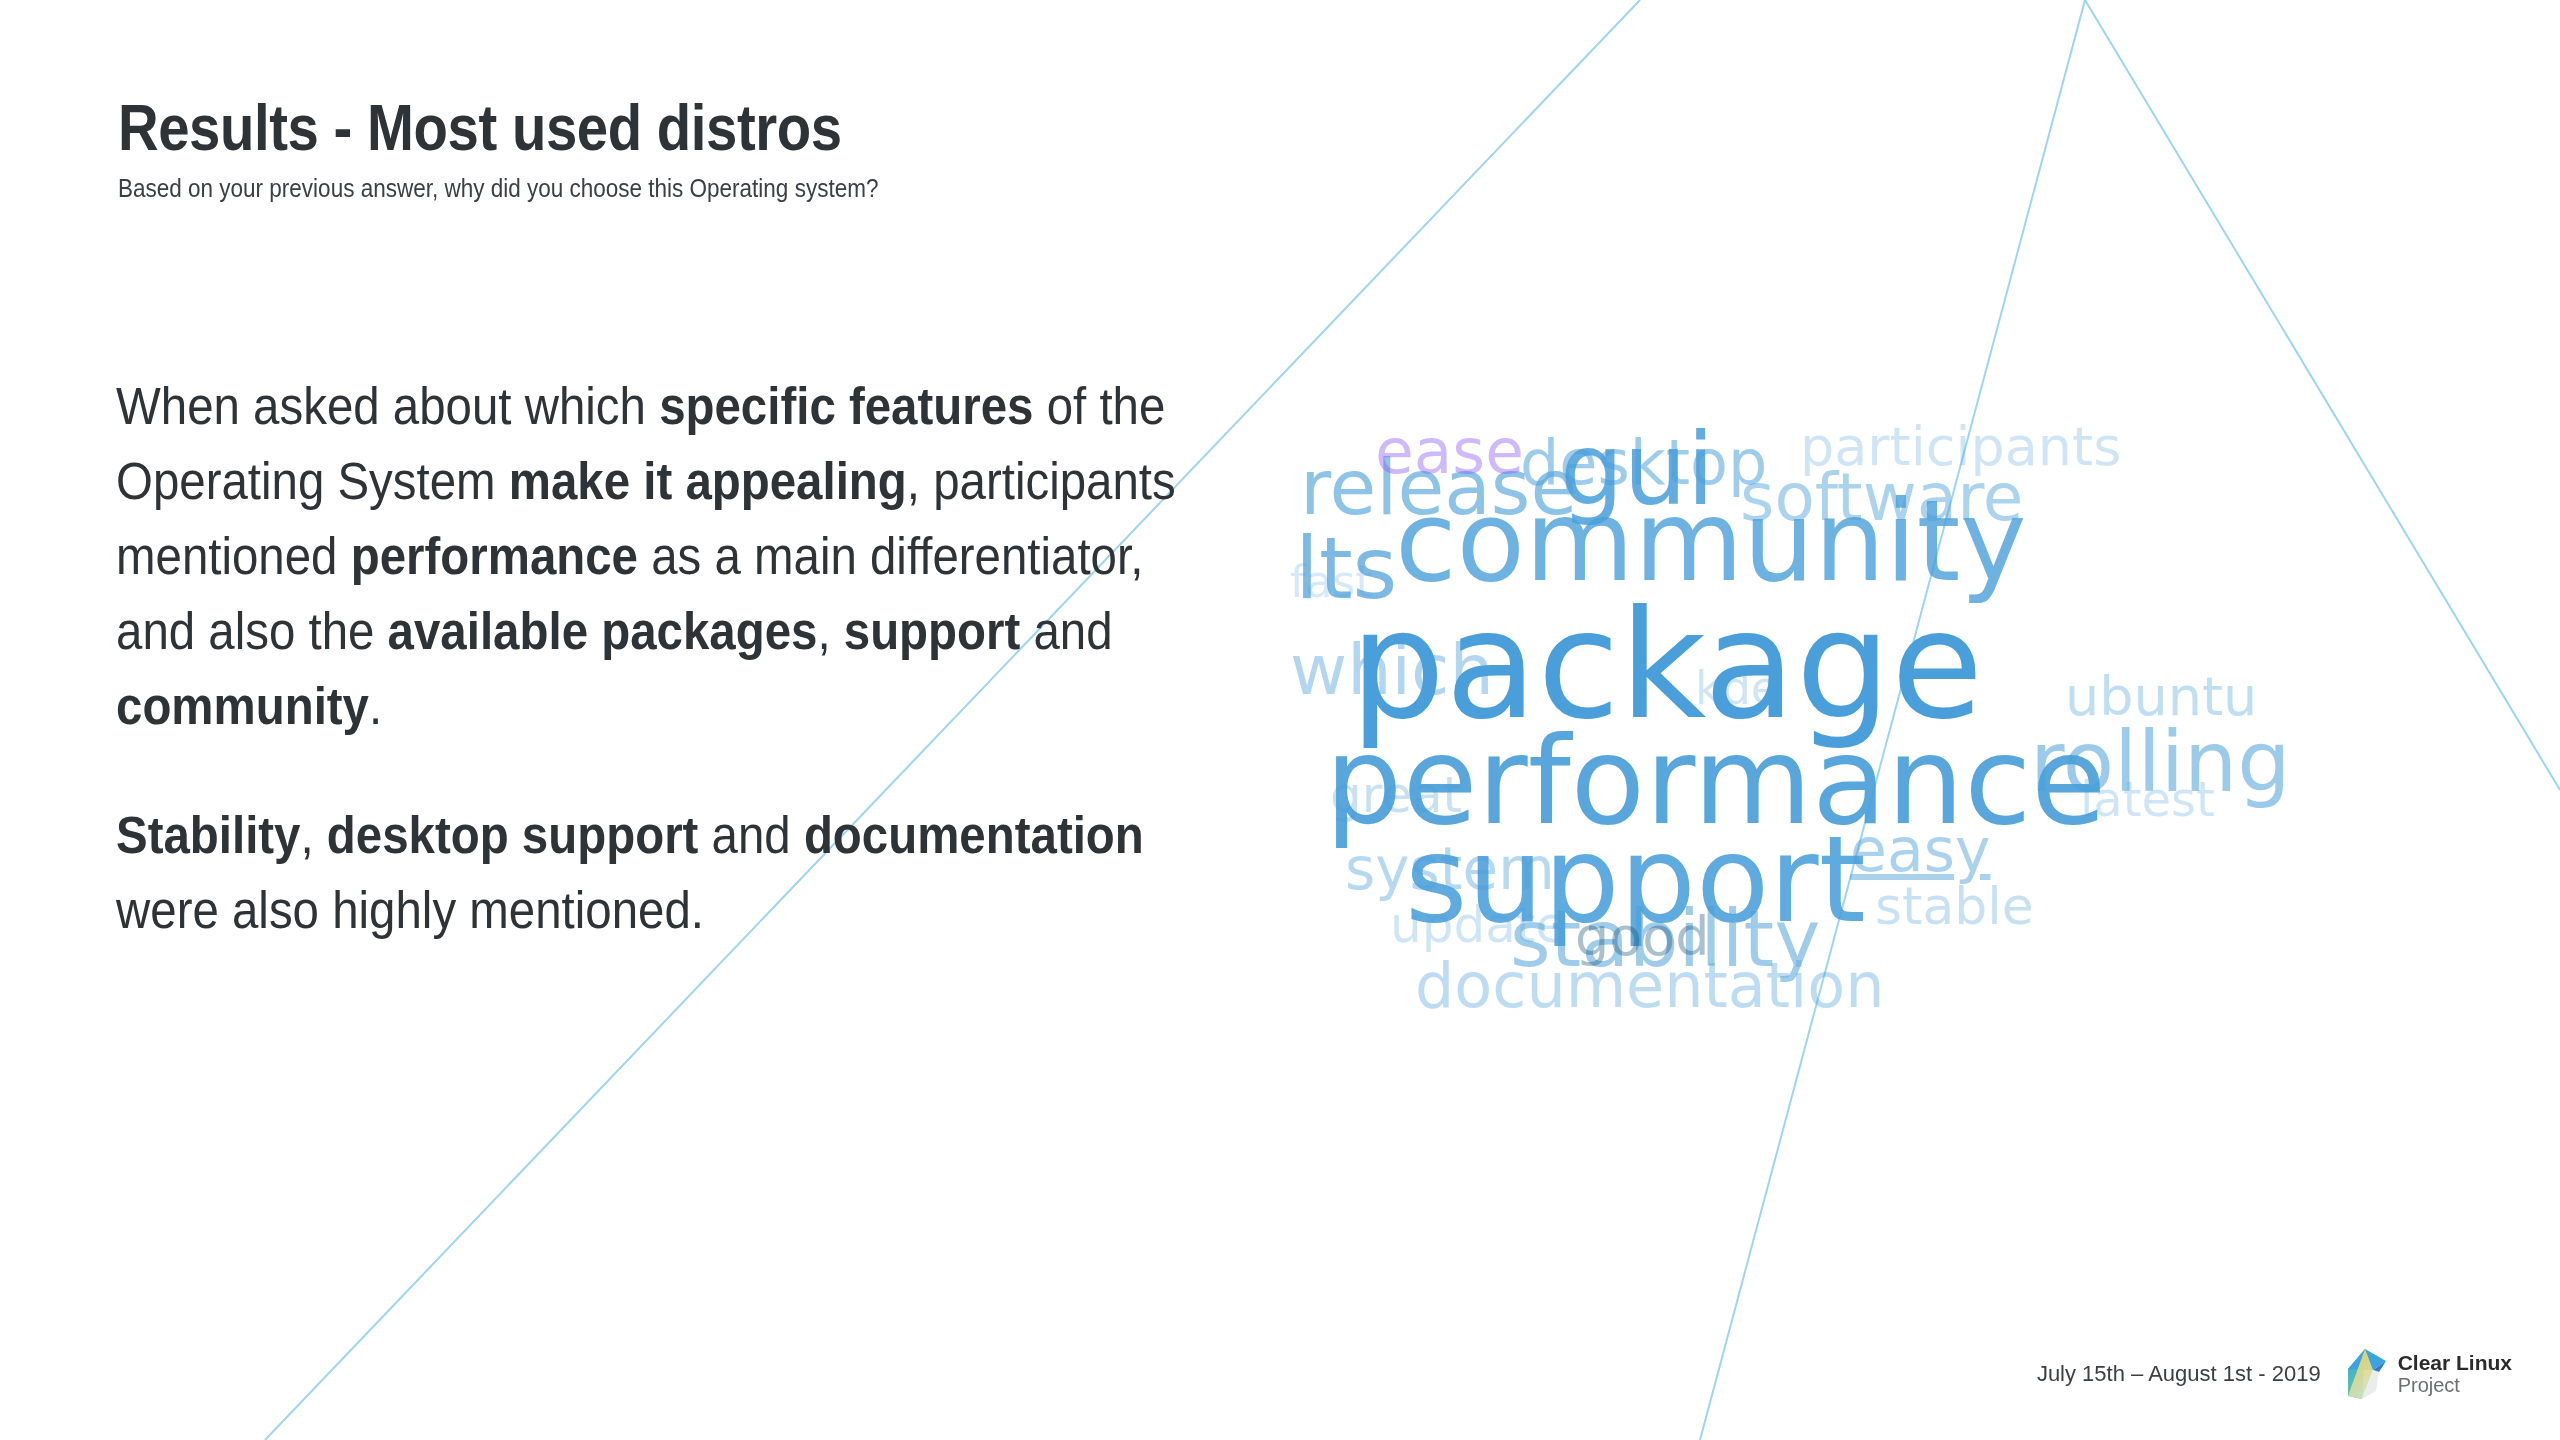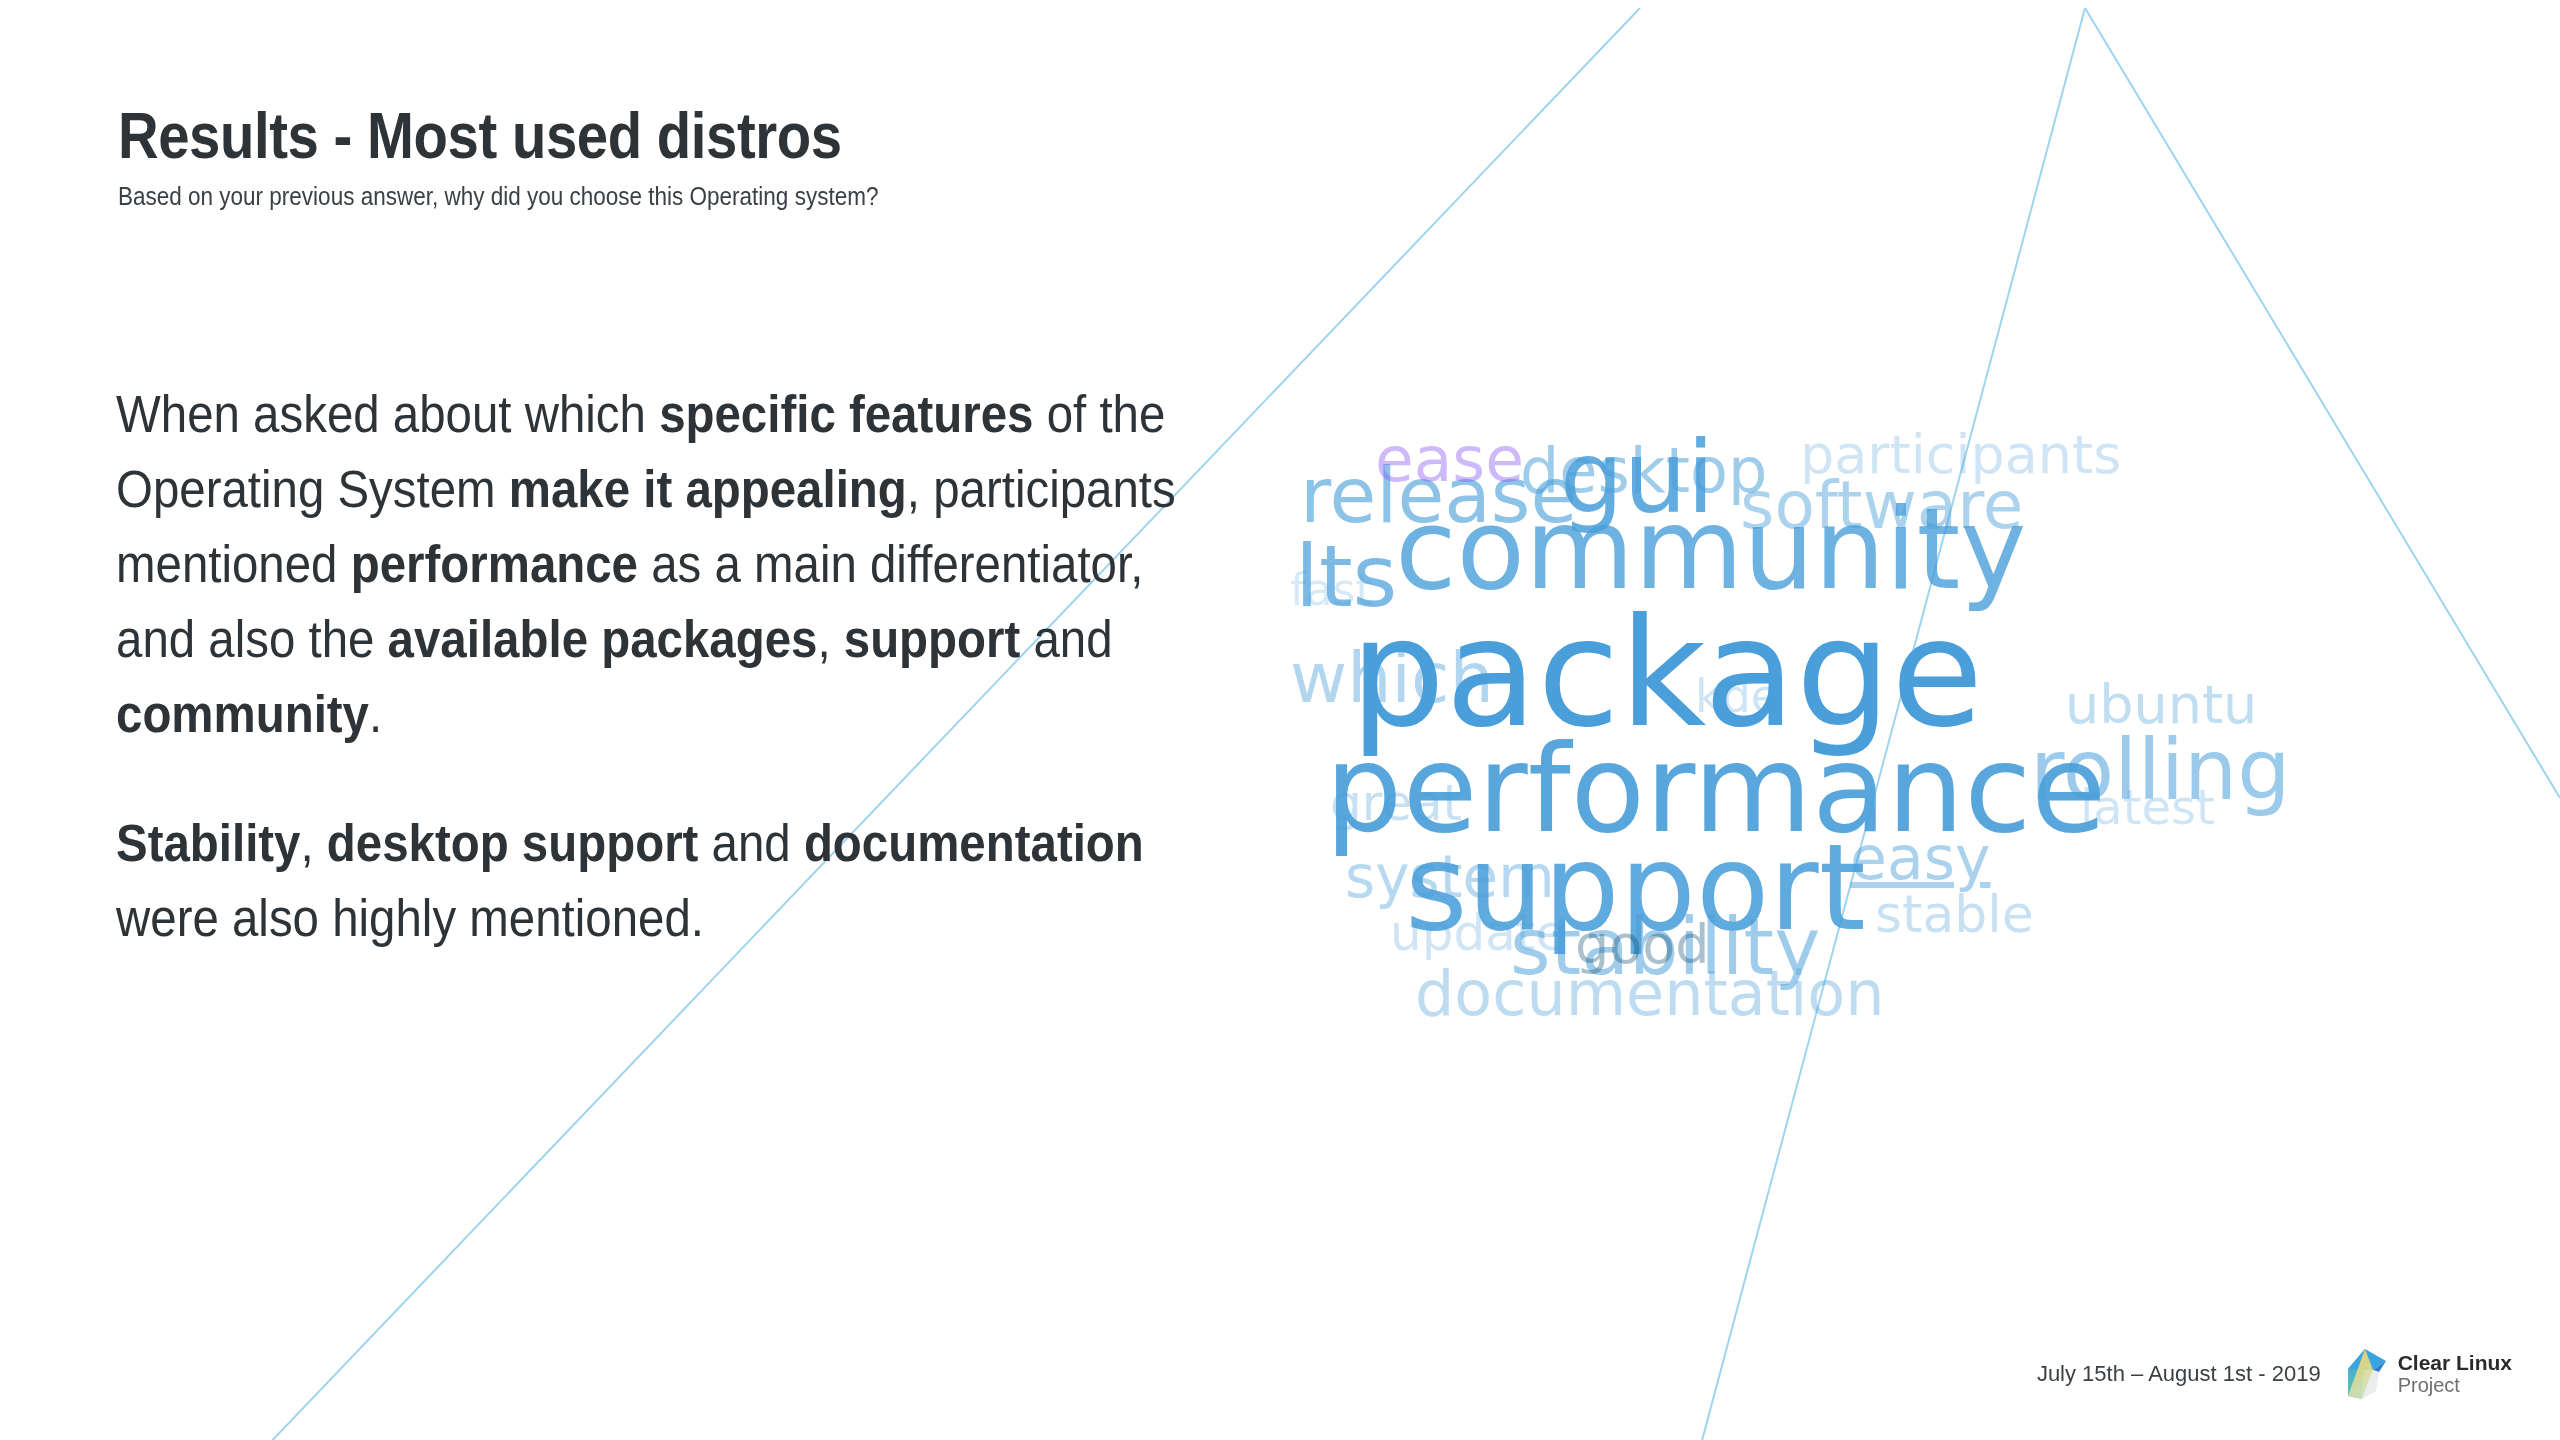--- a/index.html
+++ b/index.html
@@ -3,21 +3,21 @@
 <meta charset="utf-8">
 <style>
   html,body{margin:0;padding:0;}
   body{
     width:2560px;height:1440px;
     background:#ffffff;
     font-family:"Liberation Sans", sans-serif;
     overflow:hidden;
     position:relative;
   }
-  #slide{position:absolute;inset:0;overflow:hidden;margin-top:8px;}
+  #slide{position:absolute;inset:0;overflow:hidden;}
 
   
   #deco{position:absolute;inset:0;width:2560px;height:1440px;pointer-events:none;}
 
   
   #header{position:absolute;left:118px;top:96px;width:1300px;}
   #page-title{
     font-size:64px;font-weight:700;color:#2e3338;
     letter-spacing:-0.5px;line-height:1.0;margin:0;
     transform:scaleX(0.88);transform-origin:left center;

